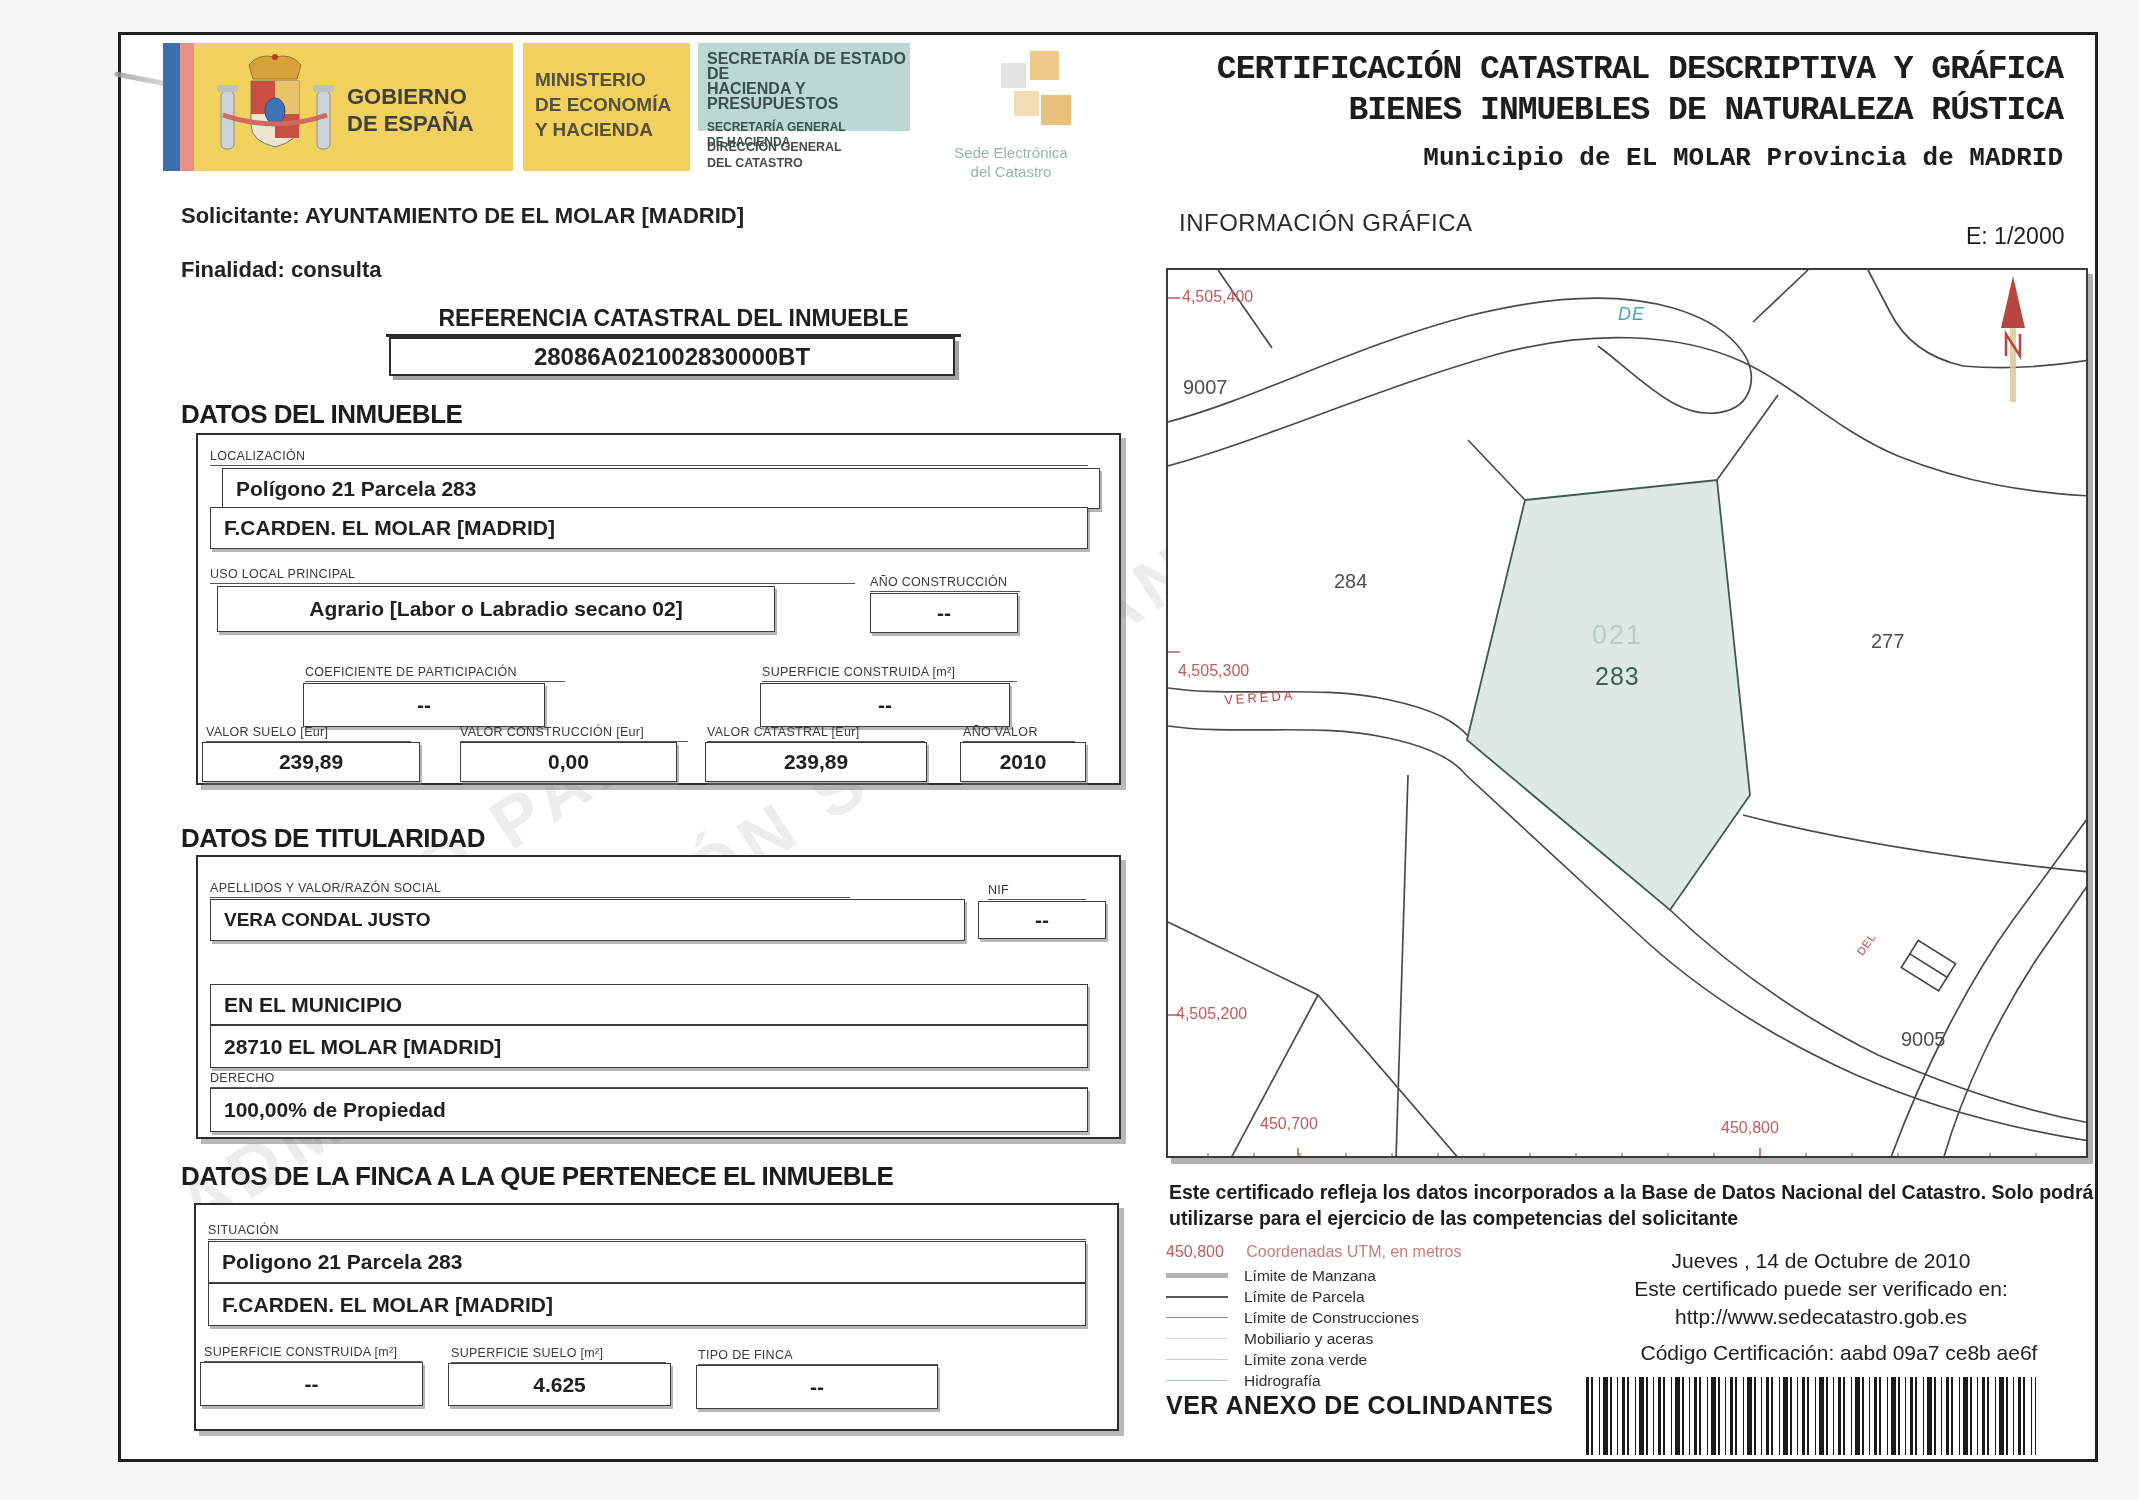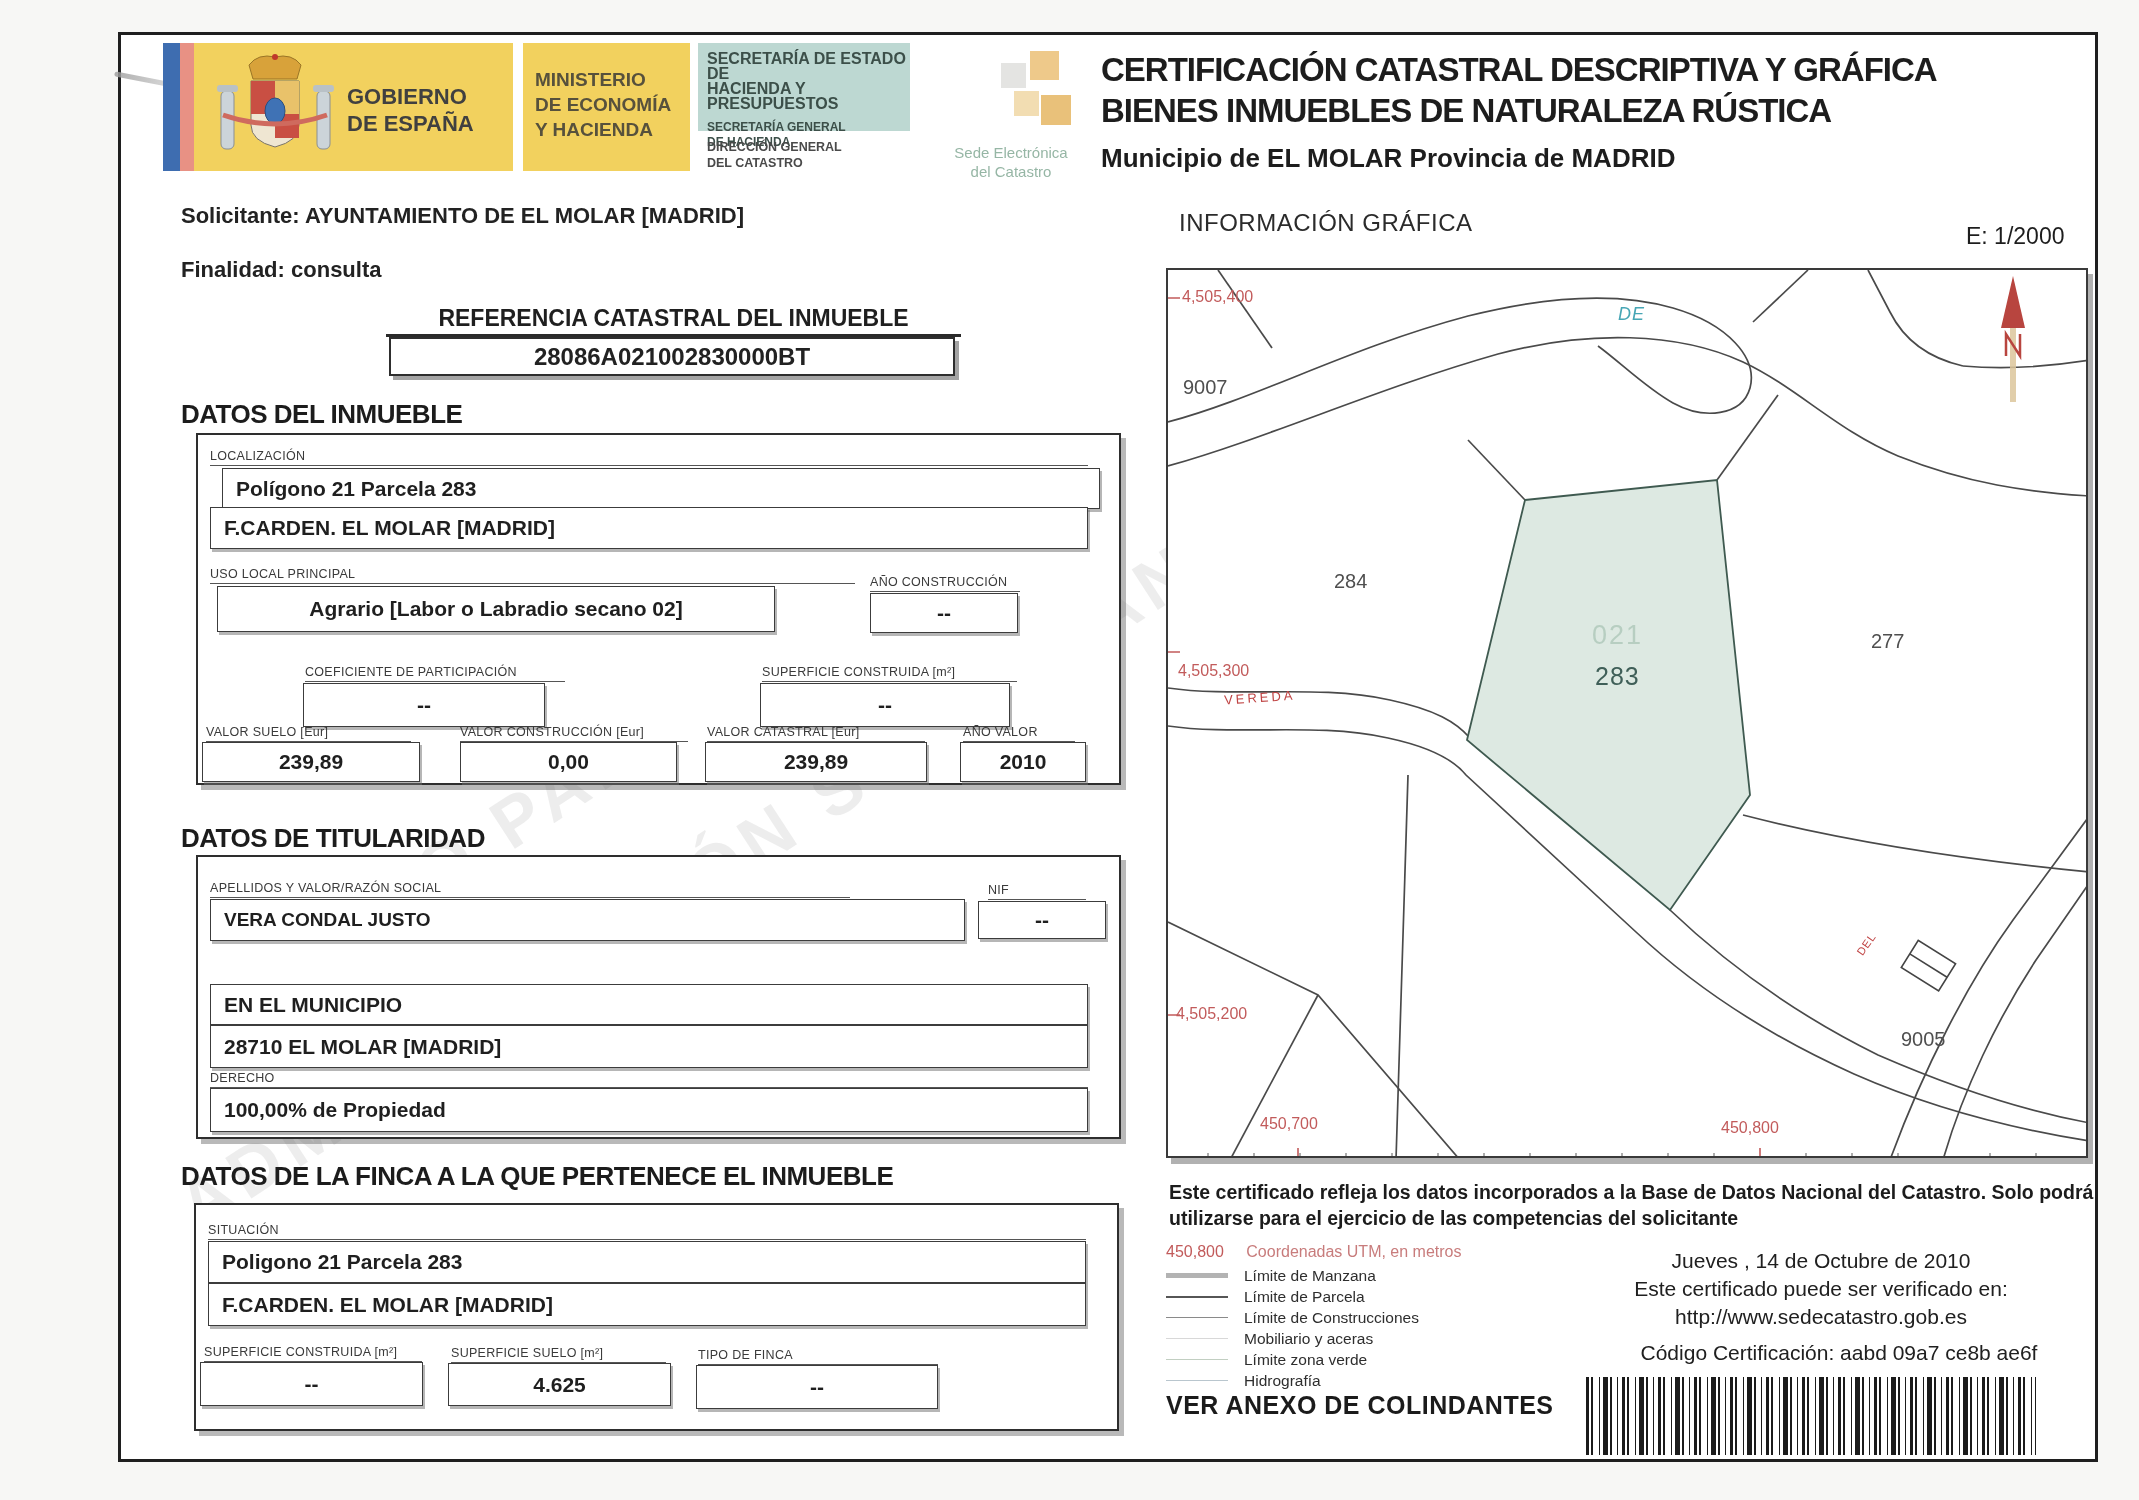--- a/index.html
+++ b/index.html
@@ -39,21 +39,21 @@
   .min-text  { left:414px; top:32px; font-size:19px; font-weight:bold; color:#57513c; line-height:25px; }
   .teal-box  { left:577px; top:8px; width:212px; height:88px; background:#bdd8d2; padding:8px 0 0 9px; }
   .teal-box .g1 { font-size:16px; font-weight:bold; color:#3c4f49; line-height:15px; }
   .teal-box .g2 { font-size:12px; font-weight:bold; color:#3c4f49; line-height:15px; margin-top:9px; }
   .dir-text  { left:586px; top:104px; font-size:12.5px; font-weight:bold; color:#4a4a4a; line-height:16px; }
   .sede-sq   { position:absolute; }
   .sede-text { left:790px; top:108px; width:200px; text-align:center;
                font-size:15px; color:#96b6a5; line-height:19px; }
 
   
-  .title-block { left:980px; top:14px; width:930px; text-align:left; }
+  .title-block { left:1012px; top:14px; width:930px; text-align:right;font-family:Liberation Mono, monospace; }
   .title-l1, .title-l2 { font-size:33px; font-weight:bold; letter-spacing:-1px; color:#1d1d1d; line-height:41px;}
   .title-mun { font-size:26px; font-weight:bold; color:#1d1d1d; margin-top:12px; }
   .info-grafica { left:1058px; top:174px; font-size:24px; color:#2b2b2b; letter-spacing:0.5px; }
   .escala { left:1845px; top:188px; font-size:23px; color:#1d1d1d; }
 
   
   .solicitante { left:60px; top:168px; font-size:22px; font-weight:bold; color:#222; }
   .finalidad   { left:60px; top:222px; font-size:22px; font-weight:bold; color:#222; }
 
   

